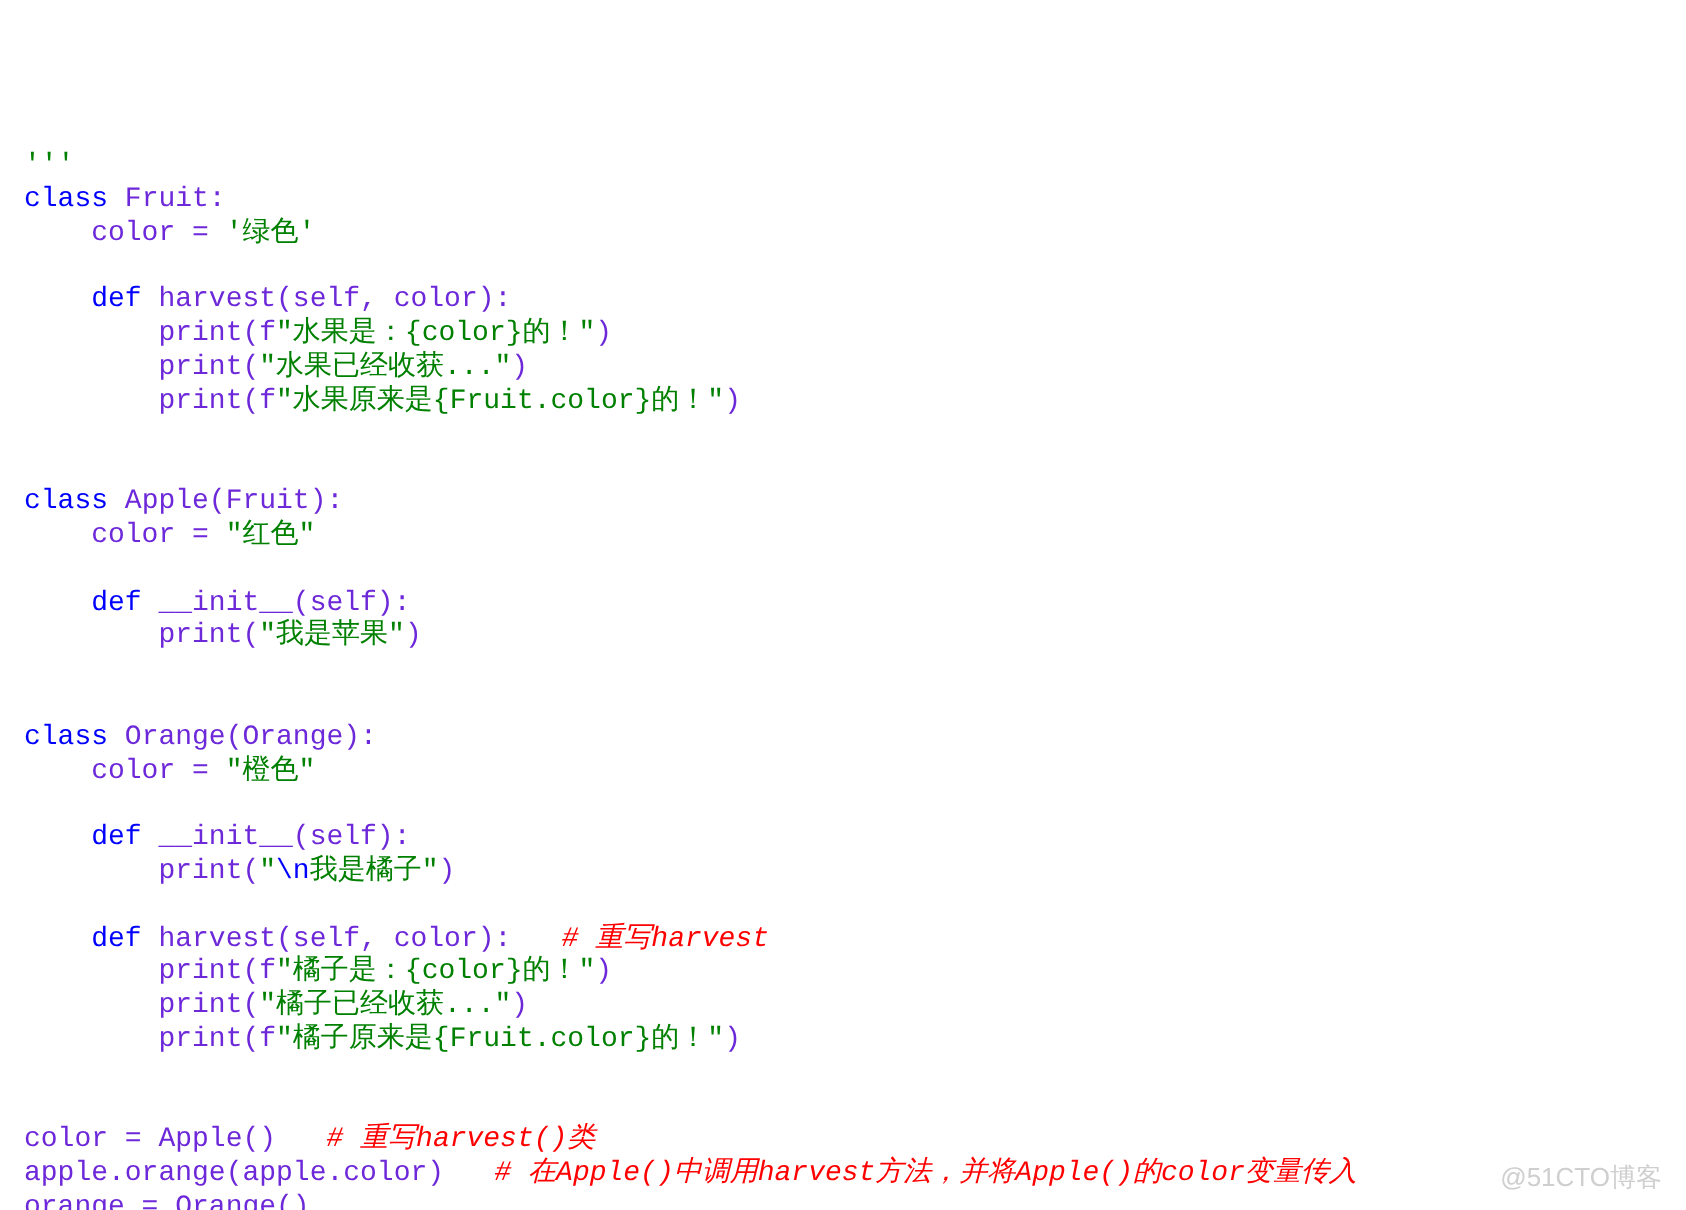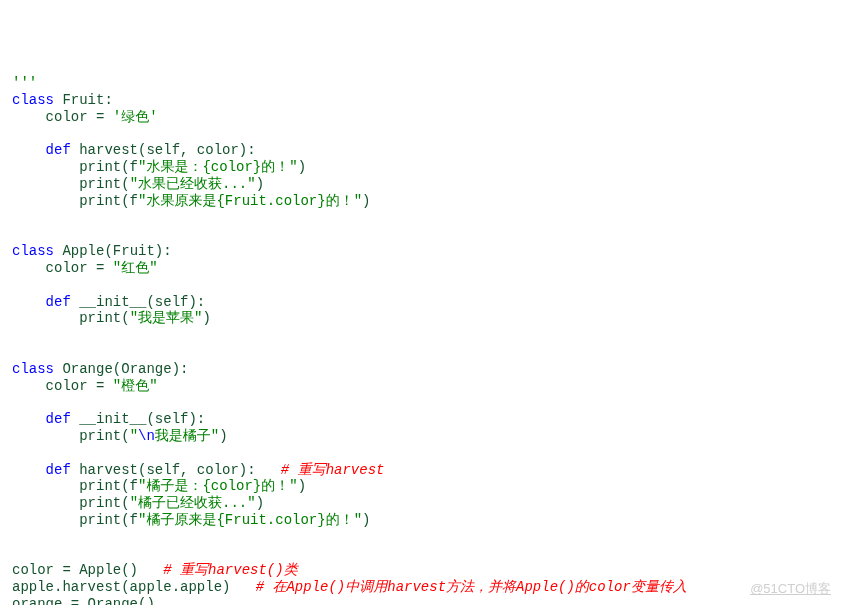--- a/index.html
+++ b/index.html
@@ -6,32 +6,31 @@
     margin: 0;
     padding: 8px 12px;
     background: #ffffff;
     font-family: "SimSun", "NSimSun", "Courier New", monospace;
     font-size: 14px;
     line-height: 1.2;
     color: #000;
     white-space: pre;
   }
   .kw { color: #0000ff; font-family: Liberation Mono, monospace; }      
-  .name { color: #14532d; }    
+  .name { color: #6d28d9; }    
   .str { color: #008000; }     
   .cmt { color: #ff0000; font-style: italic; }     
   .esc { color: #0000ff; }    
   .watermark {
     position: fixed;
     right: 12px;
     bottom: 8px;
     color: #cfcfcf;
     font-size: 13px;
     font-family: sans-serif;
-    text-decoration: underline;
   }
 </style>
 </head>
 <body>
 
 
 
 <div><span class="str">'''</span>
 <span class="kw">class</span><span class="name"> Fruit:</span>
 <span class="name">    color = </span><span class="str">'绿色'</span>
@@ -55,20 +54,20 @@
 <span class="kw">    def</span><span class="name"> __init__(self):</span>
 <span class="name">        print(</span><span class="str">"</span><span class="esc">\n</span><span class="str">我是橘子"</span><span class="name">)</span>
 
 <span class="kw">    def</span><span class="name"> harvest(self, color):   </span><span class="cmt"># 重写harvest</span>
 <span class="name">        print(f</span><span class="str">"橘子是：{color}的！"</span><span class="name">)</span>
 <span class="name">        print(</span><span class="str">"橘子已经收获..."</span><span class="name">)</span>
 <span class="name">        print(f</span><span class="str">"橘子原来是{Fruit.color}的！"</span><span class="name">)</span>
 
 
 <span class="name">color = Apple()   </span><span class="cmt"># 重写harvest()类</span>
-<span class="name">apple.harvest(apple.apple)   </span><span class="cmt"># 在Apple()中调用harvest方法，并将Apple()的color变量传入</span>
+<span class="name">apple.orange(apple.color)   </span><span class="cmt"># 在Apple()中调用harvest方法，并将Apple()的color变量传入</span>
 <span class="name">orange = Orange()</span>
 </div>
 
 <div class="watermark">@51CTO博客</div>
 
 
 
 
 </body></html>

